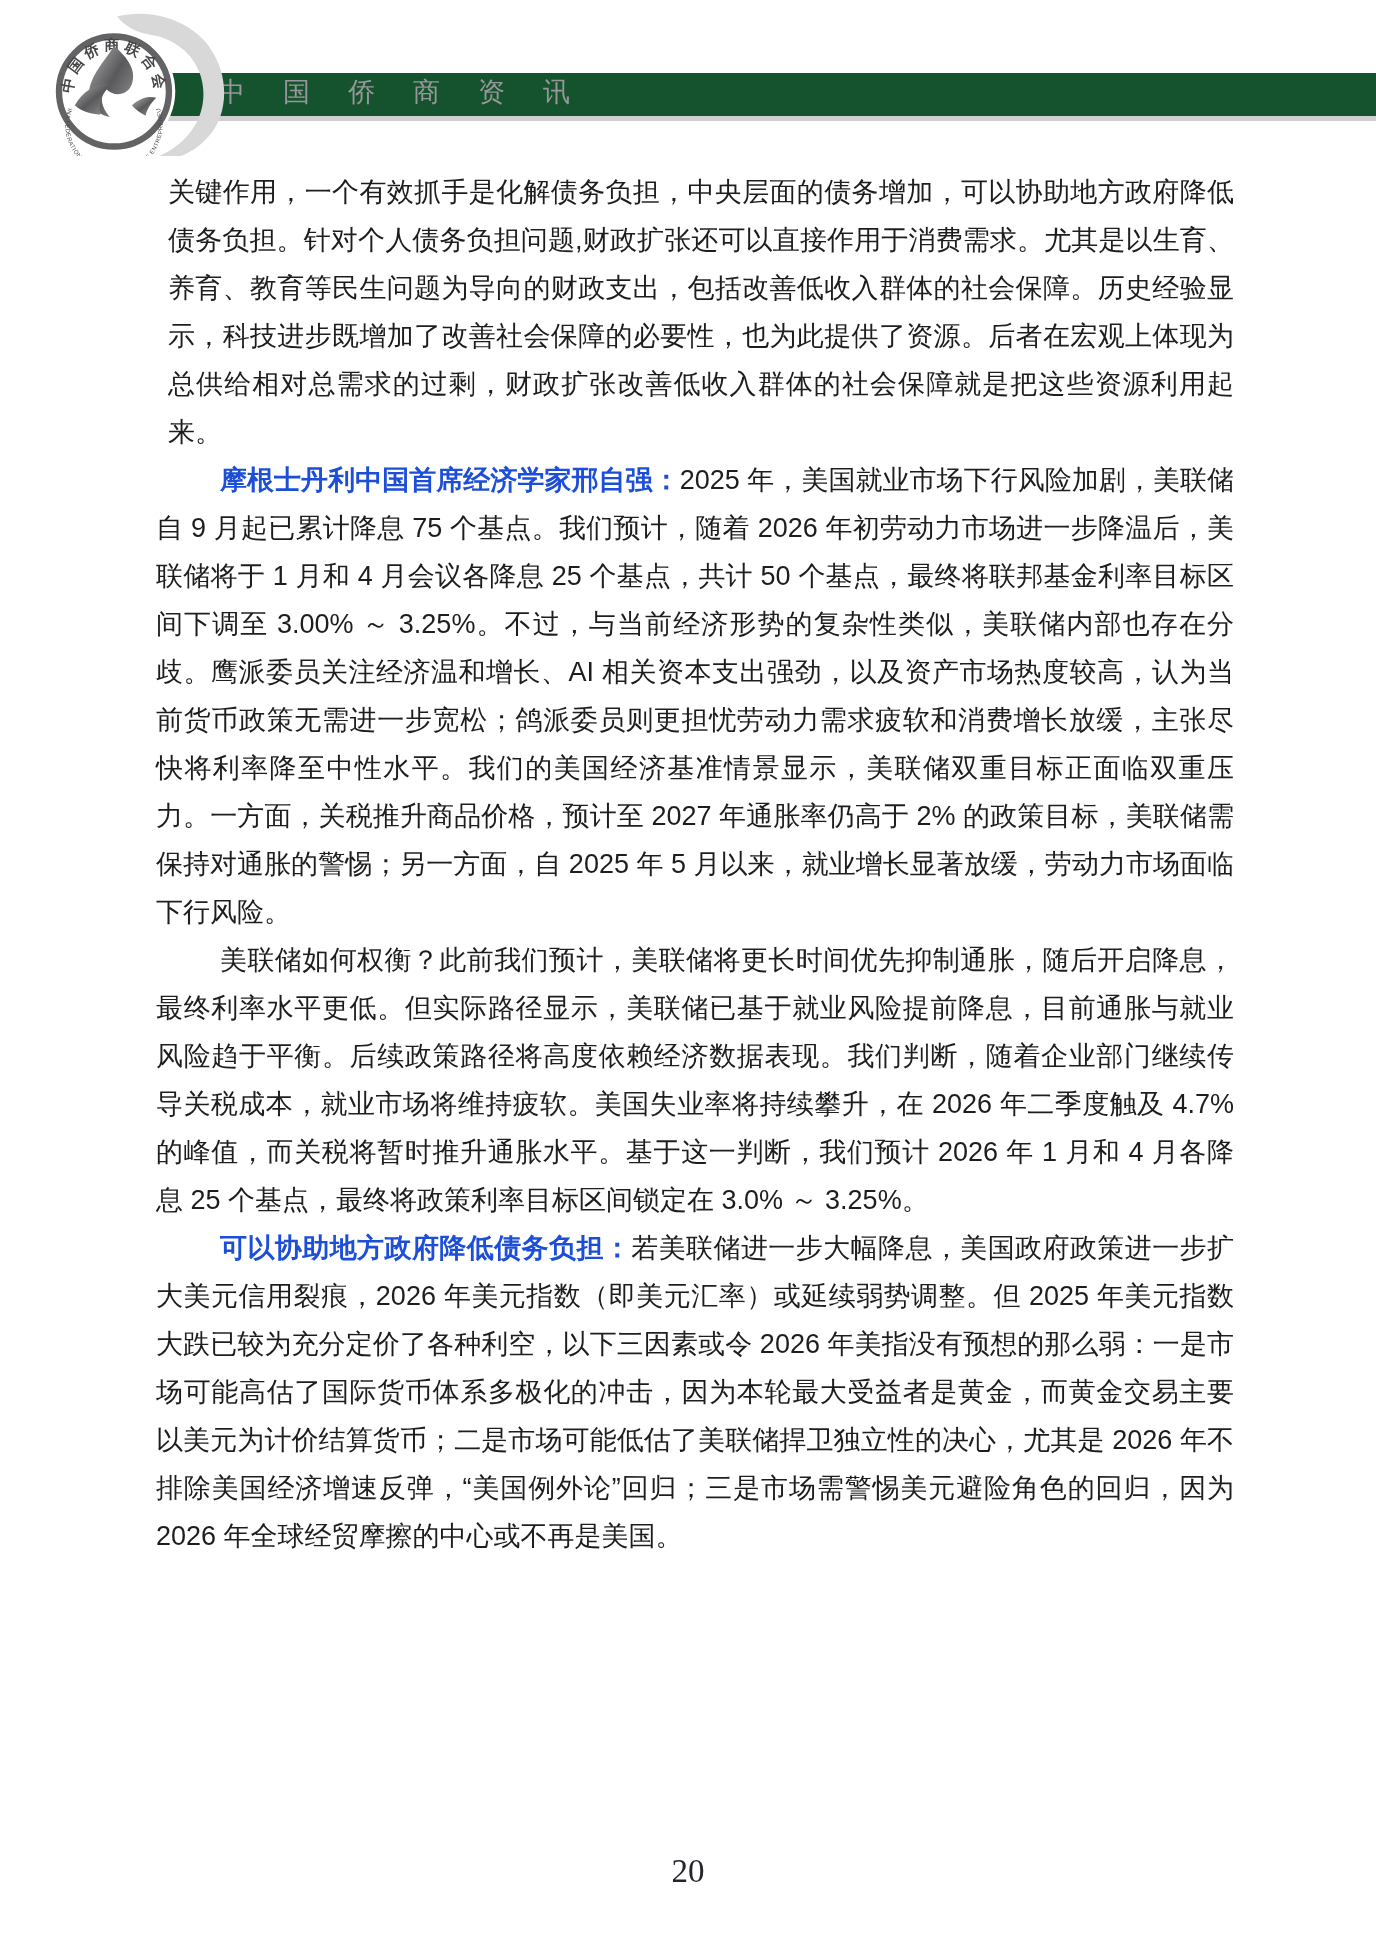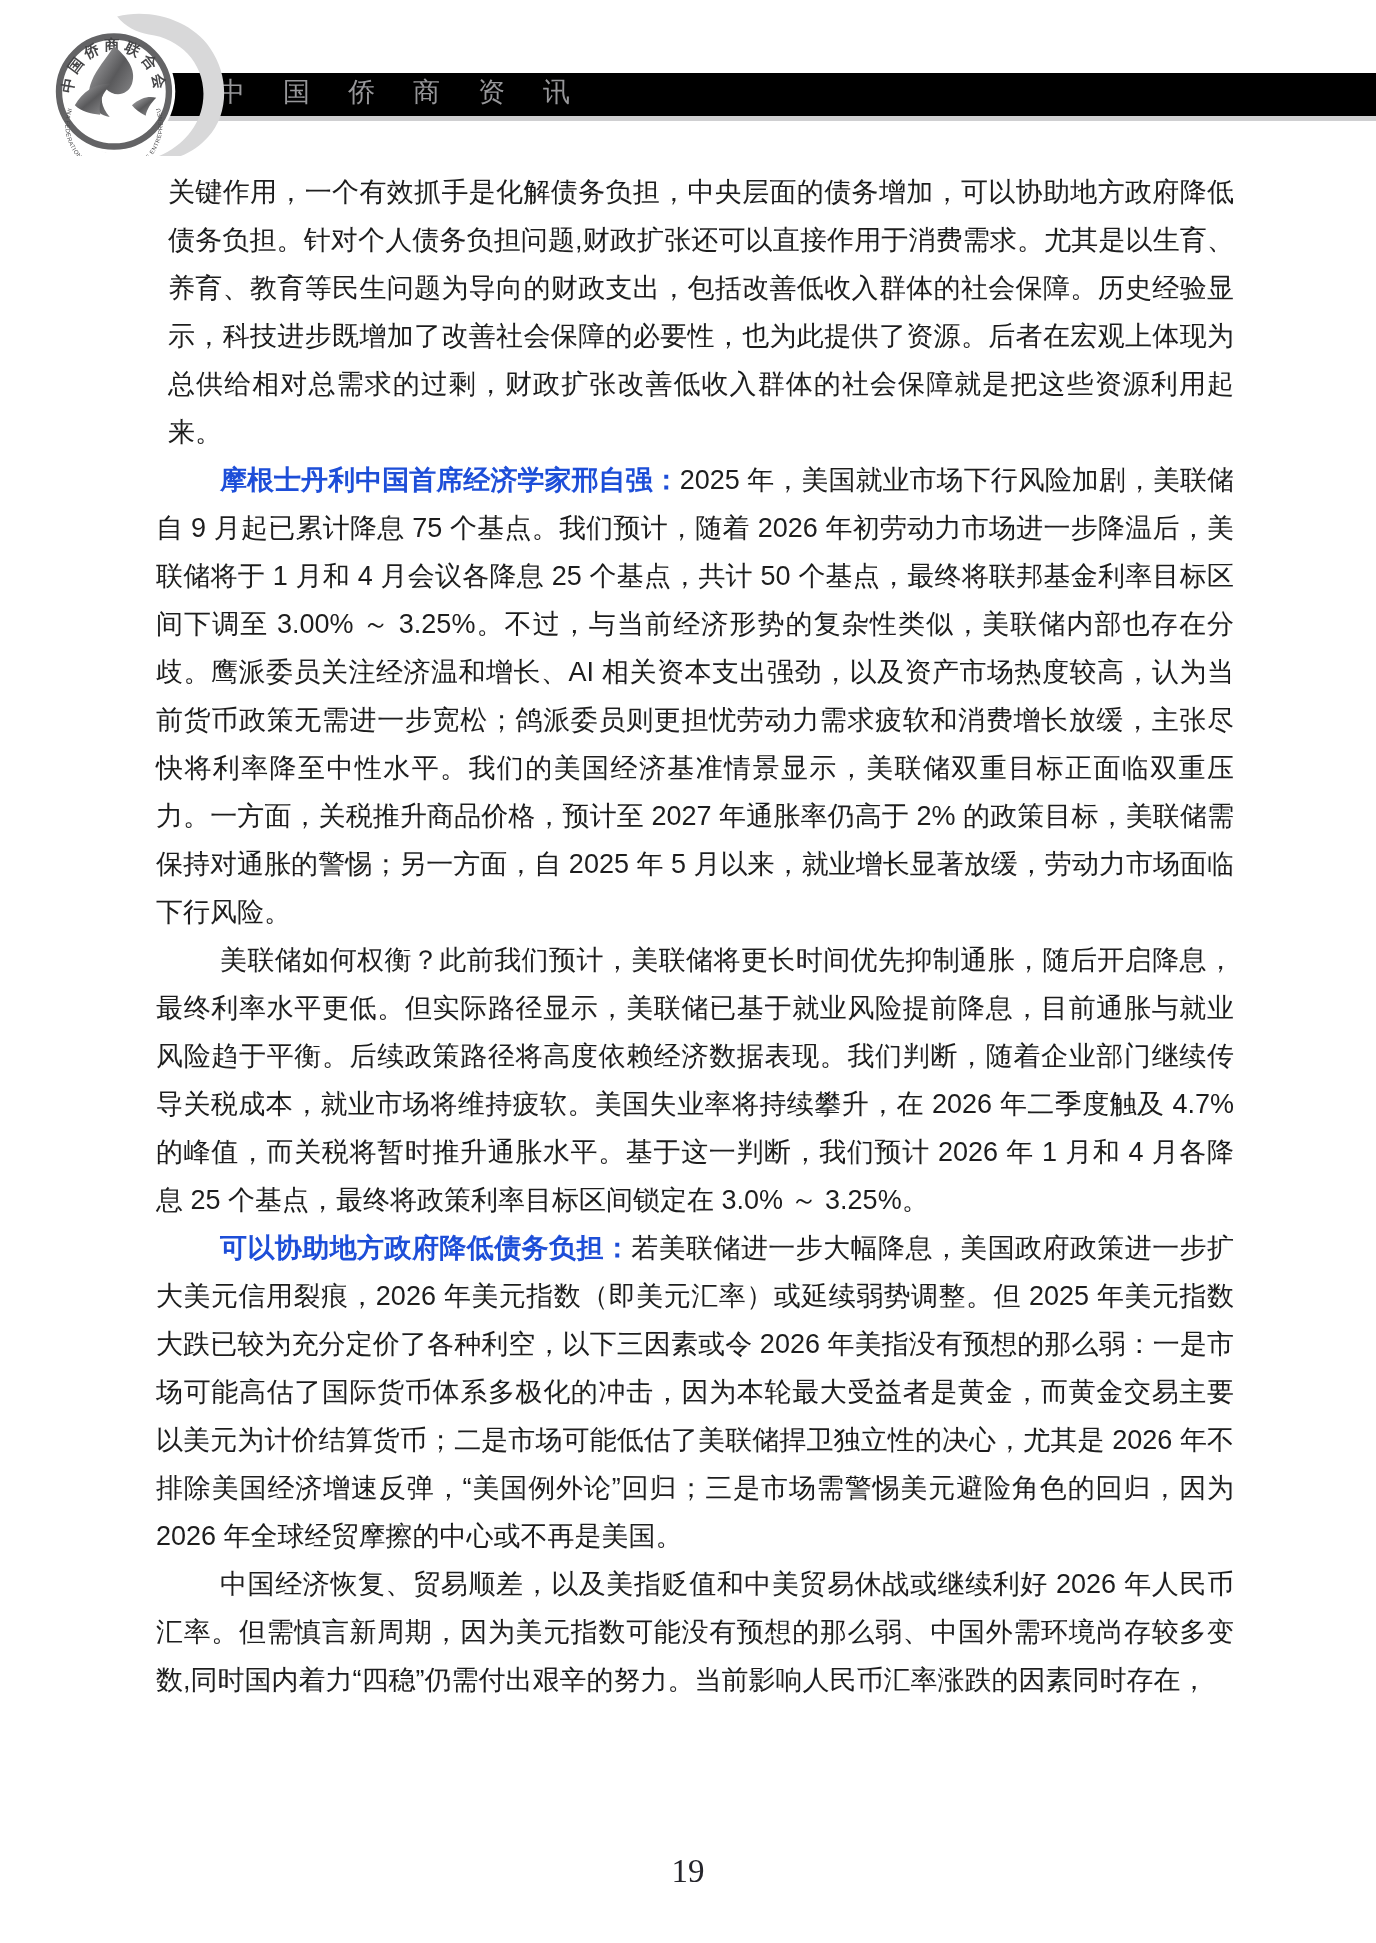--- a/index.html
+++ b/index.html
@@ -5,21 +5,21 @@
   html,body{margin:0;padding:0;}
   body{
     width:1376px;height:1943px;background:#ffffff;position:relative;
     font-family:"Liberation Sans",sans-serif;overflow:hidden;
   }
   .page{position:absolute;inset:0;}
 
   
   .banner{
     position:absolute;left:158px;right:0;top:73px;height:46px;
-    background:#000000;z-index:1;
+    background:#14532d;z-index:1;
   }
   .banner-title{
     display:block;padding-left:60px;line-height:38px;
     font-size:27px;letter-spacing:38px;color:#97979a;white-space:nowrap;
   }
   .rule{
     position:absolute;left:158px;right:0;top:116px;height:5px;
     background:#cfcfd1;z-index:1;
   }
   .logo-wrap{
@@ -94,20 +94,19 @@
     <p class="no-indent"><b class="lead"></b><span>关键作用，一个有效抓手是化解债务负担，中央层面的债务增加，可以协助地方政府降低债务负担。针对个人债务负担问题,财政扩张还可以直接作用于消费需求。尤其是以生育、养育、教育等民生问题为导向的财政支出，包括改善低收入群体的社会保障。历史经验显示，科技进步既增加了改善社会保障的必要性，也为此提供了资源。后者在宏观上体现为总供给相对总需求的过剩，财政扩张改善低收入群体的社会保障就是把这些资源利用起来。</span></p>
 
 
     <p><b class="lead">摩根士丹利中国首席经济学家邢自强：</b><span>2025 年，美国就业市场下行风险加剧，美联储自 9 月起已累计降息 75 个基点。我们预计，随着 2026 年初劳动力市场进一步降温后，美联储将于 1 月和 4 月会议各降息 25 个基点，共计 50 个基点，最终将联邦基金利率目标区间下调至 3.00% ～ 3.25%。不过，与当前经济形势的复杂性类似，美联储内部也存在分歧。鹰派委员关注经济温和增长、AI 相关资本支出强劲，以及资产市场热度较高，认为当前货币政策无需进一步宽松；鸽派委员则更担忧劳动力需求疲软和消费增长放缓，主张尽快将利率降至中性水平。我们的美国经济基准情景显示，美联储双重目标正面临双重压力。一方面，关税推升商品价格，预计至 2027 年通胀率仍高于 2% 的政策目标，美联储需保持对通胀的警惕；另一方面，自 2025 年 5 月以来，就业增长显著放缓，劳动力市场面临下行风险。</span></p>
 
     <p><b class="lead"></b><span>美联储如何权衡？此前我们预计，美联储将更长时间优先抑制通胀，随后开启降息，最终利率水平更低。但实际路径显示，美联储已基于就业风险提前降息，目前通胀与就业风险趋于平衡。后续政策路径将高度依赖经济数据表现。我们判断，随着企业部门继续传导关税成本，就业市场将维持疲软。美国失业率将持续攀升，在 2026 年二季度触及 4.7% 的峰值，而关税将暂时推升通胀水平。基于这一判断，我们预计 2026 年 1 月和 4 月各降息 25 个基点，最终将政策利率目标区间锁定在 3.0% ～ 3.25%。</span></p>
 
 
     <p><b class="lead">可以协助地方政府降低债务负担：</b><span>若美联储进一步大幅降息，美国政府政策进一步扩大美元信用裂痕，2026 年美元指数（即美元汇率）或延续弱势调整。但 2025 年美元指数大跌已较为充分定价了各种利空，以下三因素或令 2026 年美指没有预想的那么弱：一是市场可能高估了国际货币体系多极化的冲击，因为本轮最大受益者是黄金，而黄金交易主要以美元为计价结算货币；二是市场可能低估了美联储捍卫独立性的决心，尤其是 2026 年不排除美国经济增速反弹，“美国例外论”回归；三是市场需警惕美元避险角色的回归，因为 2026 年全球经贸摩擦的中心或不再是美国。</span></p>
 
-    <p><b class="lead"></b><span>中国经济恢复、贸易顺差，以及美指贬值和中美贸易休战或继续利好 2026 年人民币汇率。但需慎言新周期，因为美元指数可能没有预想的那么弱、中国外需环境尚存较多变数,同时国内着力“四稳”仍需付出艰辛的努力。当前影响人民币汇率涨跌的因素同时存在，</span></p>
   </div>
 
   <div class="footer">
-    <span class="page-number">19</span>
+    <span class="page-number">20</span>
   </div>
 
 </div>
 
 </body></html>

